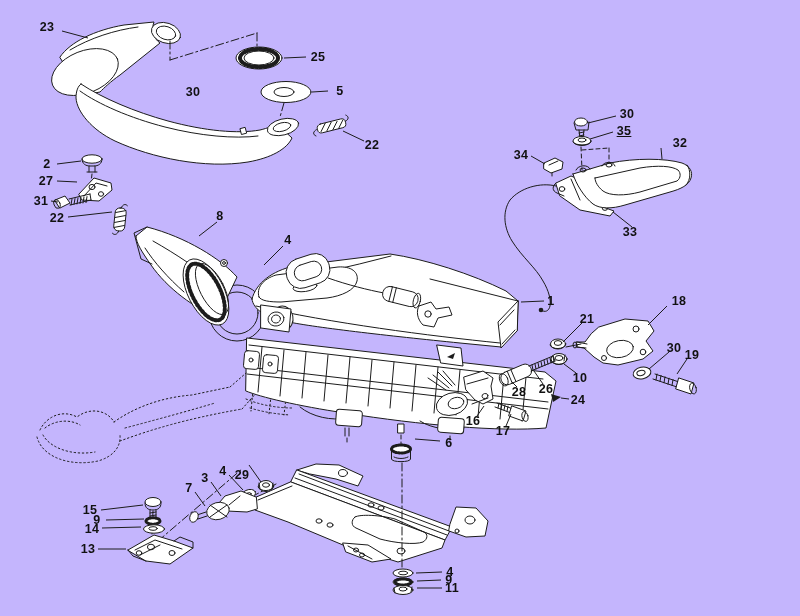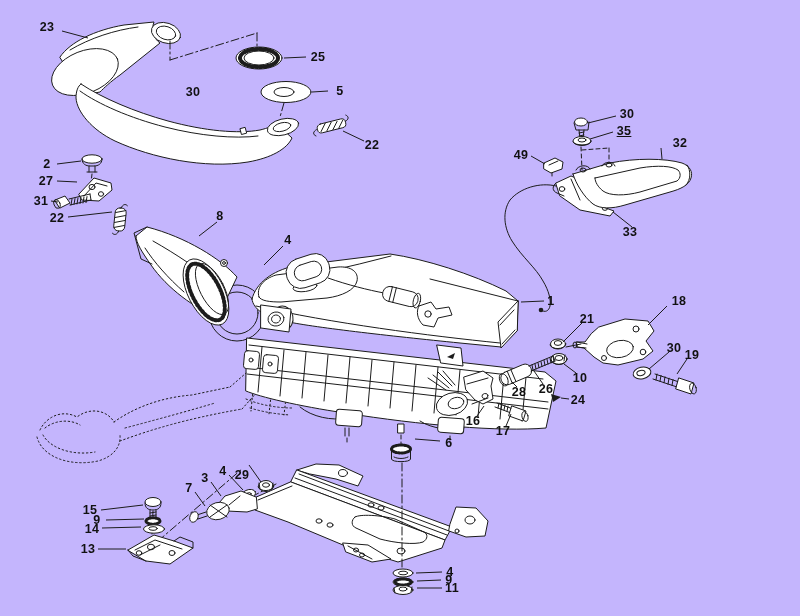--- a/index.html
+++ b/index.html
@@ -404,21 +404,21 @@
       <div class="callout" style="left: 340px; top: 91px;">5</div>
       <div class="callout" style="left: 372px; top: 145px;">22</div>
       <div class="callout" style="left: 47px; top: 164px;">2</div>
       <div class="callout" style="left: 46px; top: 181px;">27</div>
       <div class="callout" style="left: 41px; top: 201px;">31</div>
       <div class="callout" style="left: 57px; top: 218px;">22</div>
       <div class="callout" style="left: 220px; top: 216px;">8</div>
       <div class="callout" style="left: 288px; top: 240px;">4</div>
       <div class="callout" style="left: 627px; top: 114px;">30</div>
       <div class="callout" style="left: 624px; top: 131px; text-decoration: underline;">35</div>
-      <div class="callout" style="left: 521px; top: 155px;">49</div>
+      <div class="callout" style="left: 521px; top: 155px;">34</div>
       <div class="callout" style="left: 661px; top: 143px; margin-left: 19px;">32</div>
       <div class="callout" style="left: 630px; top: 232px; text-align: right;">33</div>
       <div class="callout" style="left: 551px; top: 301px;">1</div>
       <div class="callout" style="left: 671px; top: 301px; margin-left: 8px;">18</div>
       <div class="callout" style="left: 587px; top: 319px;">21</div>
       <div class="callout" style="left: 674px; top: 348px;">30</div>
       <div class="callout" style="left: 692px; top: 355px;">19</div>
       <div class="callout" style="left: 580px; top: 378px;">10</div>
       <div class="callout" style="left: 519px; top: 392px;">28</div>
       <div class="callout" style="left: 546px; top: 389px;">26</div>

